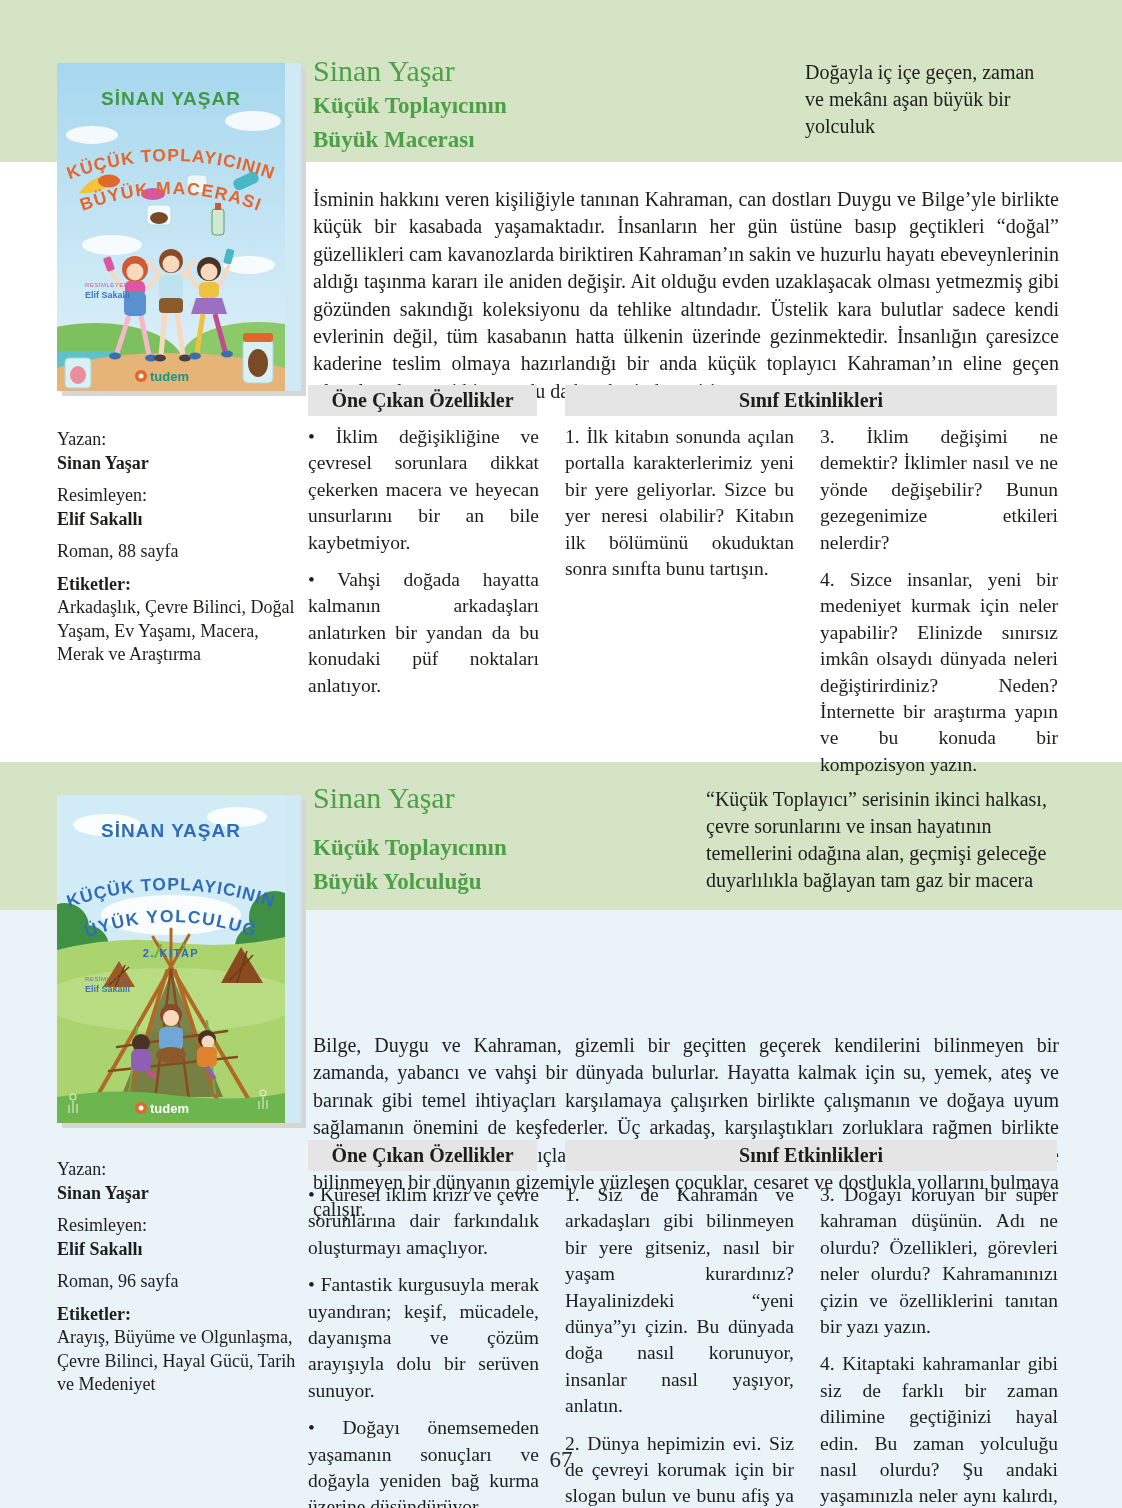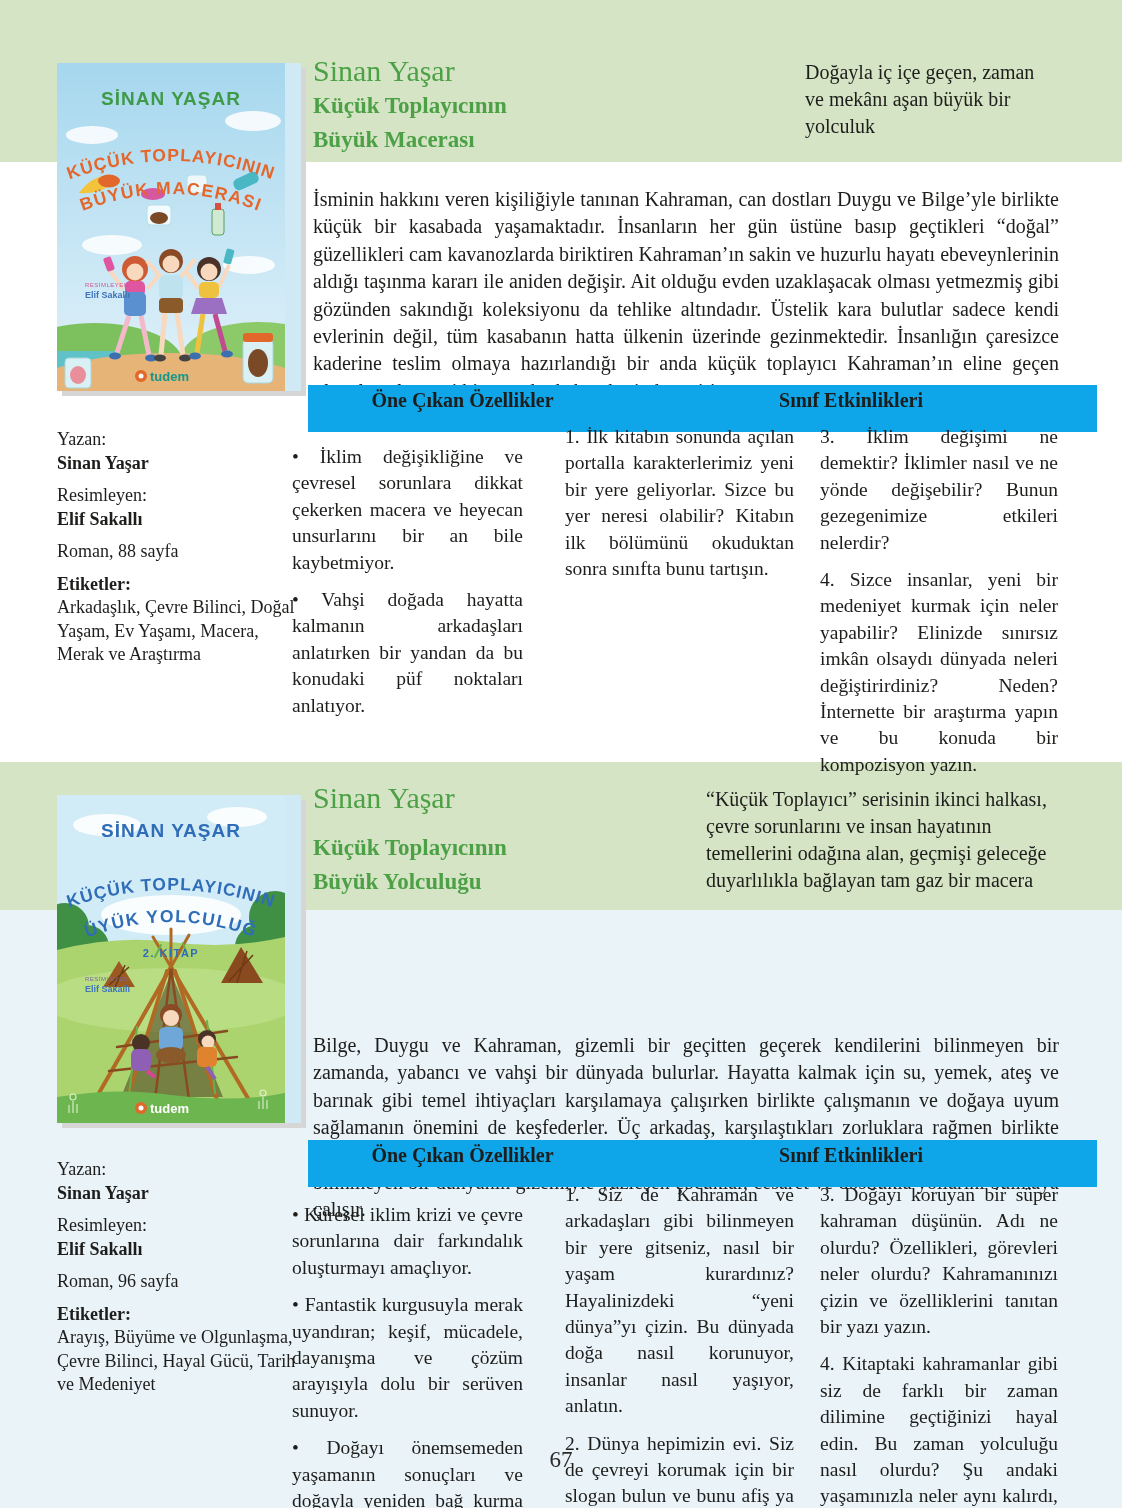--- a/index.html
+++ b/index.html
@@ -25,30 +25,30 @@
   .tb-2 .book-author{margin-bottom:15px;}
 
   .tagline{position:absolute;font-size:20px;line-height:27px;color:#1d1d1b;}
   .tagline-1{left:805px;top:59px;width:238px;}
   .tagline-2{left:706px;top:786px;width:352px;}
 
   .summary{position:absolute;left:313px;width:746px;font-size:20px;line-height:27.4px;text-align:justify;}
   .summary-1{top:186px;} .summary-2{top:1000px;margin-top:32px;}
 
   
-  .colhead{position:absolute;height:47px;background:#0ea5e9;font-weight:bold;font-size:20px;
-           text-align:center;line-height:31px;color:#1d1d1b;padding-left:40px;}
+  .colhead{position:absolute;height:31px;background:#e5e5e5;font-weight:bold;font-size:20px;
+           text-align:center;line-height:31px;color:#1d1d1b;}
   .features-head{left:308px;width:229px;}
   .activities-head{left:565px;width:492px;}
   .row1{top:385px;} .row2{top:1140px;}
 
   
   .col{position:absolute;font-size:19.5px;line-height:26.4px;text-align:justify;}
   .col p{margin:0 0 11px 0;}
-  .features-col{left:292px;width:231px;margin-top:20px;}
+  .features-col{left:308px;width:231px;}
   .act-col-a{left:565px;width:229px;}
   .act-col-b{left:820px;width:238px;}
   .cols1{top:424px;} .cols2{top:1182px;}
 
   
   .meta{position:absolute;left:57px;width:240px;font-size:18px;line-height:23.5px;}
   .meta-1{top:428px;} .meta-2{top:1158px;}
   .meta p{margin:0;}
   .meta .gap{margin-top:9px;}
   .bold{font-weight:bold;}

